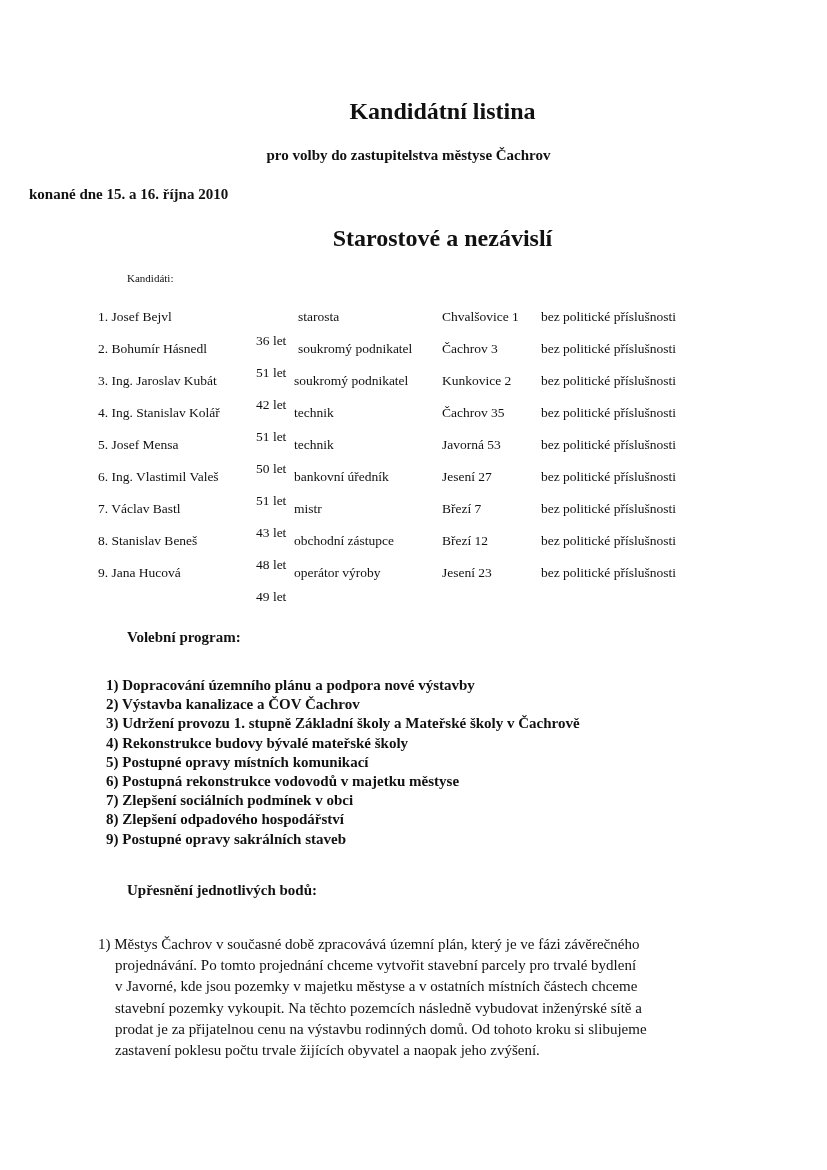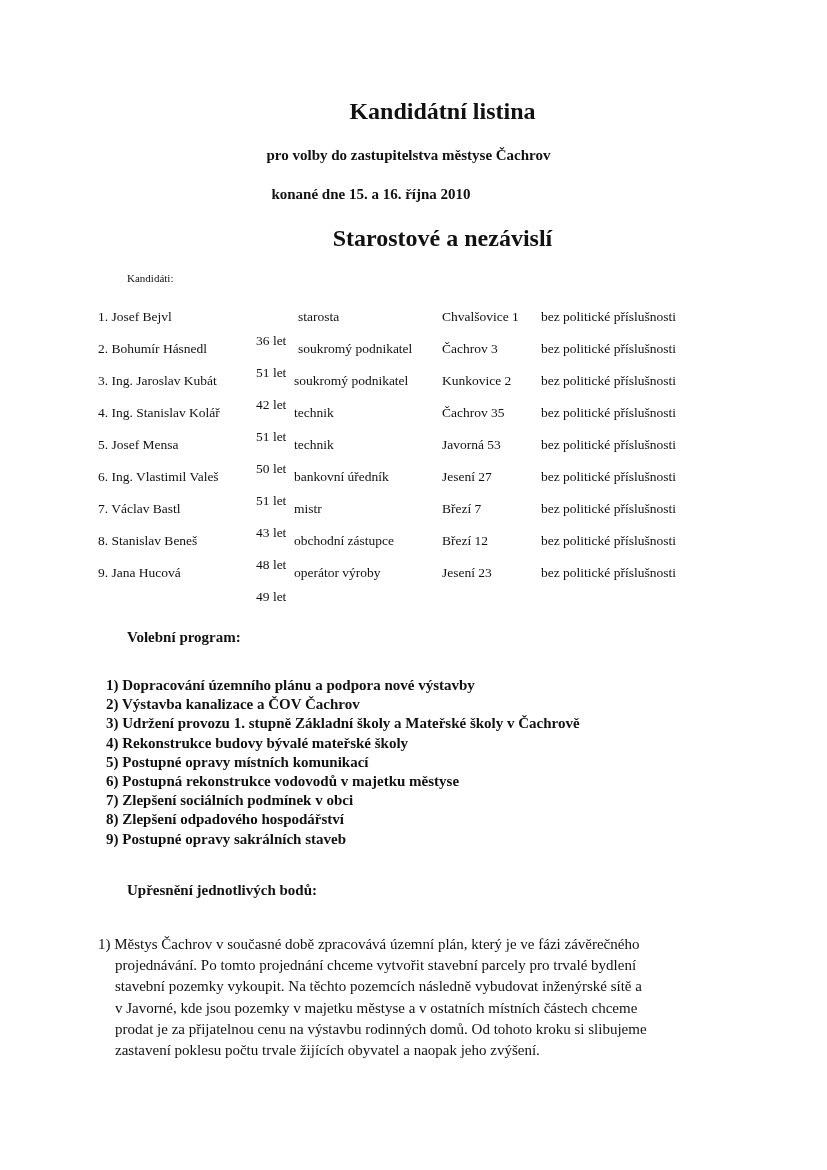--- a/index.html
+++ b/index.html
@@ -3,21 +3,21 @@
   <meta charset="utf-8">
   <style>
     html, body { margin: 0; padding: 0; background: #ffffff; }
     body {
       width: 827px; height: 1170px; position: relative; overflow: hidden;
       font-family: "Liberation Serif", "DejaVu Serif", serif; color: #111;
     }
     .abs { position: absolute; white-space: nowrap; margin-left: 29px; }
     .title { top: 98px; left: 0; width: 827px; text-align: center; font-weight: bold; font-size: 24px; }
     .sub1 { top: 147px; left: 0; width: 759px; text-align: center; font-weight: bold; font-size: 15px; }
-    .sub2 { top: 186px; left: 0; width: 684px; text-align: center; font-weight: bold; font-size: 15px; }
+    .sub2 { top: 186px; left: 0; width: 684px; text-align: left; font-weight: bold; font-size: 15px; }
     .party { top: 225px; left: 0; width: 827px; text-align: center; font-weight: bold; font-size: 24px; }
     .cand-label { top: 272px; left: 98px; font-size: 11px; }
     .row { position: absolute; left: 0; width: 827px; height: 20px; font-size: 13.5px; }
     .row span { position: absolute; top: 0; white-space: nowrap; }
     .c-name { left: 98px; }
     .c-age { left: 256px; margin-top: 24px; }
     .c-job { left: 294px; }
     .c-addr { left: 442px; }
     .c-pol { left: 541px; }
     .sec-title { font-weight: bold; font-size: 15px; left: 98px; }
@@ -114,17 +114,17 @@
   <li>7) Zlepšení sociálních podmínek v obci</li>
   <li>8) Zlepšení odpadového hospodářství</li>
   <li>9) Postupné opravy sakrálních staveb</li>
 </ul>
 
 <div class="abs sec-title" style="top:882px">Upřesnění jednotlivých bodů:</div>
 
 <div class="detail">
   <span class="line first">1) Městys Čachrov v současné době zpracovává územní plán, který je ve fázi závěrečného</span>
   <span class="line cont">projednávání. Po tomto projednání chceme vytvořit stavební parcely pro trvalé bydlení</span>
+  <span class="line cont">v Javorné, kde jsou pozemky v majetku městyse a v ostatních místních částech chceme</span>
   <span class="line cont">stavební pozemky vykoupit. Na těchto pozemcích následně vybudovat inženýrské sítě a</span>
-  <span class="line cont">v Javorné, kde jsou pozemky v majetku městyse a v ostatních místních částech chceme</span>
   <span class="line cont">prodat je za přijatelnou cenu na výstavbu rodinných domů. Od tohoto kroku si slibujeme</span>
   <span class="line cont">zastavení poklesu počtu trvale žijících obyvatel a naopak jeho zvýšení.</span>
 </div>
 
 </body></html>

